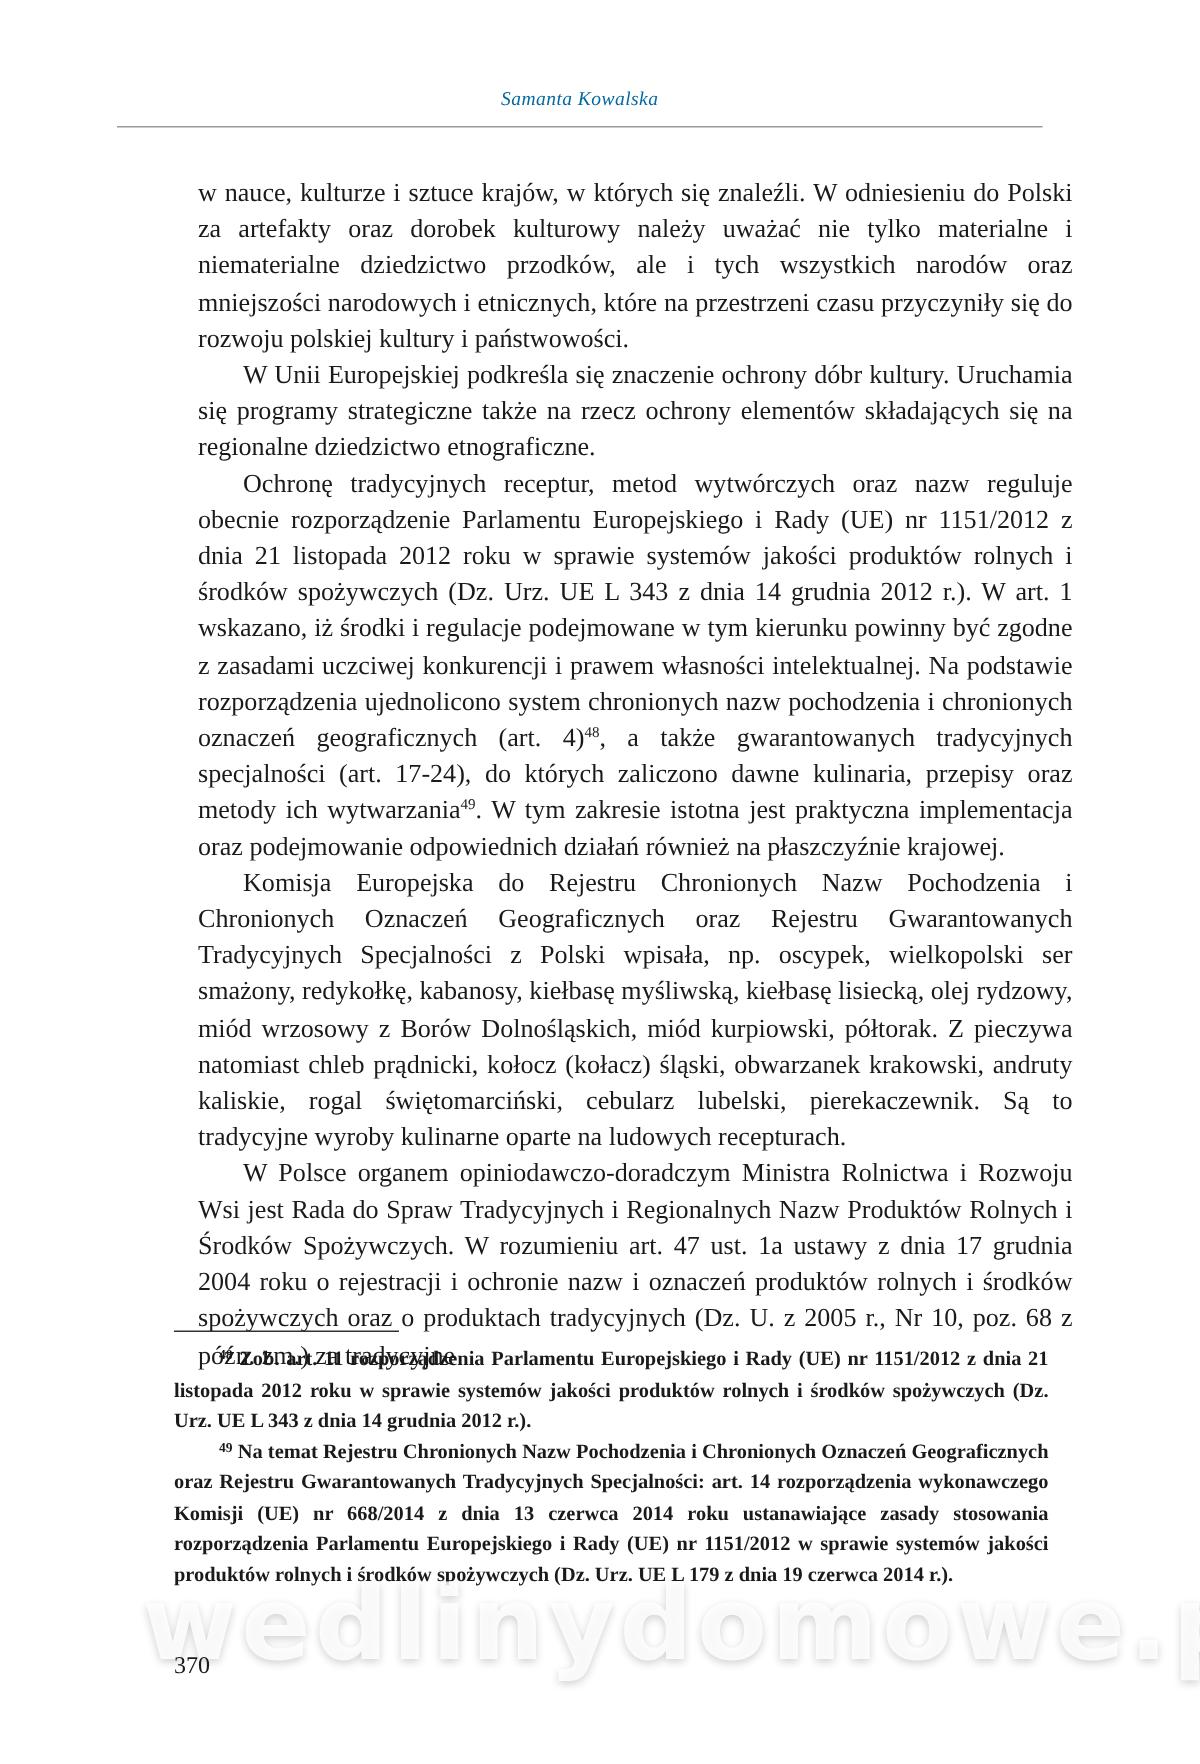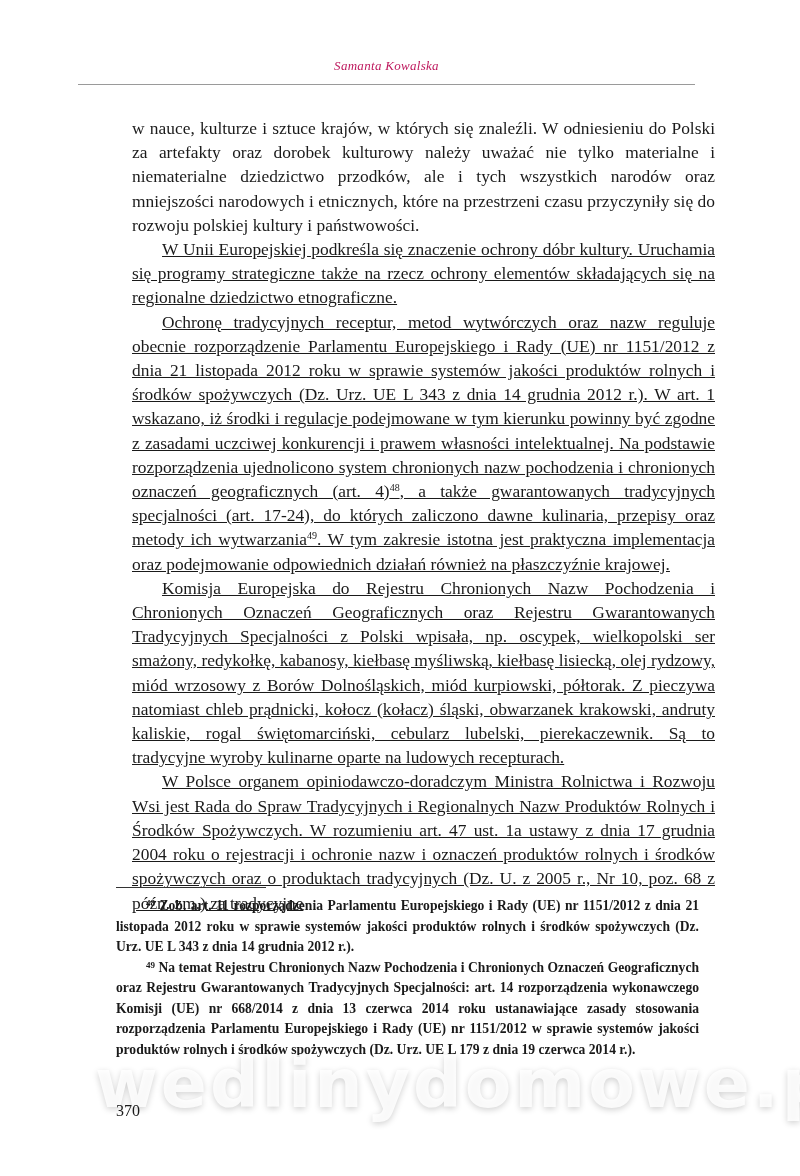--- a/index.html
+++ b/index.html
@@ -1,25 +1,25 @@
 <!DOCTYPE html>
 <html><head>
 <meta charset="utf-8">
 <style>
   html, body { margin: 0; padding: 0; background: #ffffff; }
   body { width: 800px; height: 1176px; position: relative; overflow: hidden;
          font-family: "Liberation Serif", "DejaVu Serif", serif; color: #1a1a1a; }
   .header { position: absolute; top: 58px; left: 78px; width: 617px; text-align: center;
-            font-style: italic; font-size: 13px; letter-spacing: 0.3px; color: #be185d; }
+            font-style: italic; font-size: 13px; letter-spacing: 0.3px; color: #0369a1; }
   .header-rule { position: absolute; top: 84px; left: 78px; width: 617px; height: 0;
                  border-top: 1.5px solid #9a9a9a; }
   .body-text { position: absolute; top: 116px; left: 132px; width: 583px;
                font-size: 17.4px; line-height: 24.2px; text-align: justify; }
   .body-text p { margin: 0; text-indent: 0; }
-  .body-text p.indent { text-indent: 30px; text-decoration: underline; }
+  .body-text p.indent { text-indent: 30px; }
   sup { font-size: 10px; line-height: 0; vertical-align: 6px; margin-top: 12px; }
   .fn-rule { position: absolute; top: 887px; left: 116px; width: 150px; border-top: 1.2px solid #333; }
   .footnotes { position: absolute; top: 896px; left: 116px; width: 583px;
                font-size: 13.6px; line-height: 20.5px; text-align: justify; }
   .footnotes p { margin: 0; text-indent: 30px; font-weight: bold; }
   .footnotes sup { font-size: 9px; vertical-align: 4px; }
   .page-number { position: absolute; top: 1102px; left: 116px; font-size: 16px; }
   .watermark { position: absolute; top: 1044px; left: 95px; width: 640px; text-align: center;
                font-family: "DejaVu Sans", sans-serif; font-weight: bold; font-size: 68px;
                color: rgba(255,255,255,0.85); letter-spacing: 3px;

